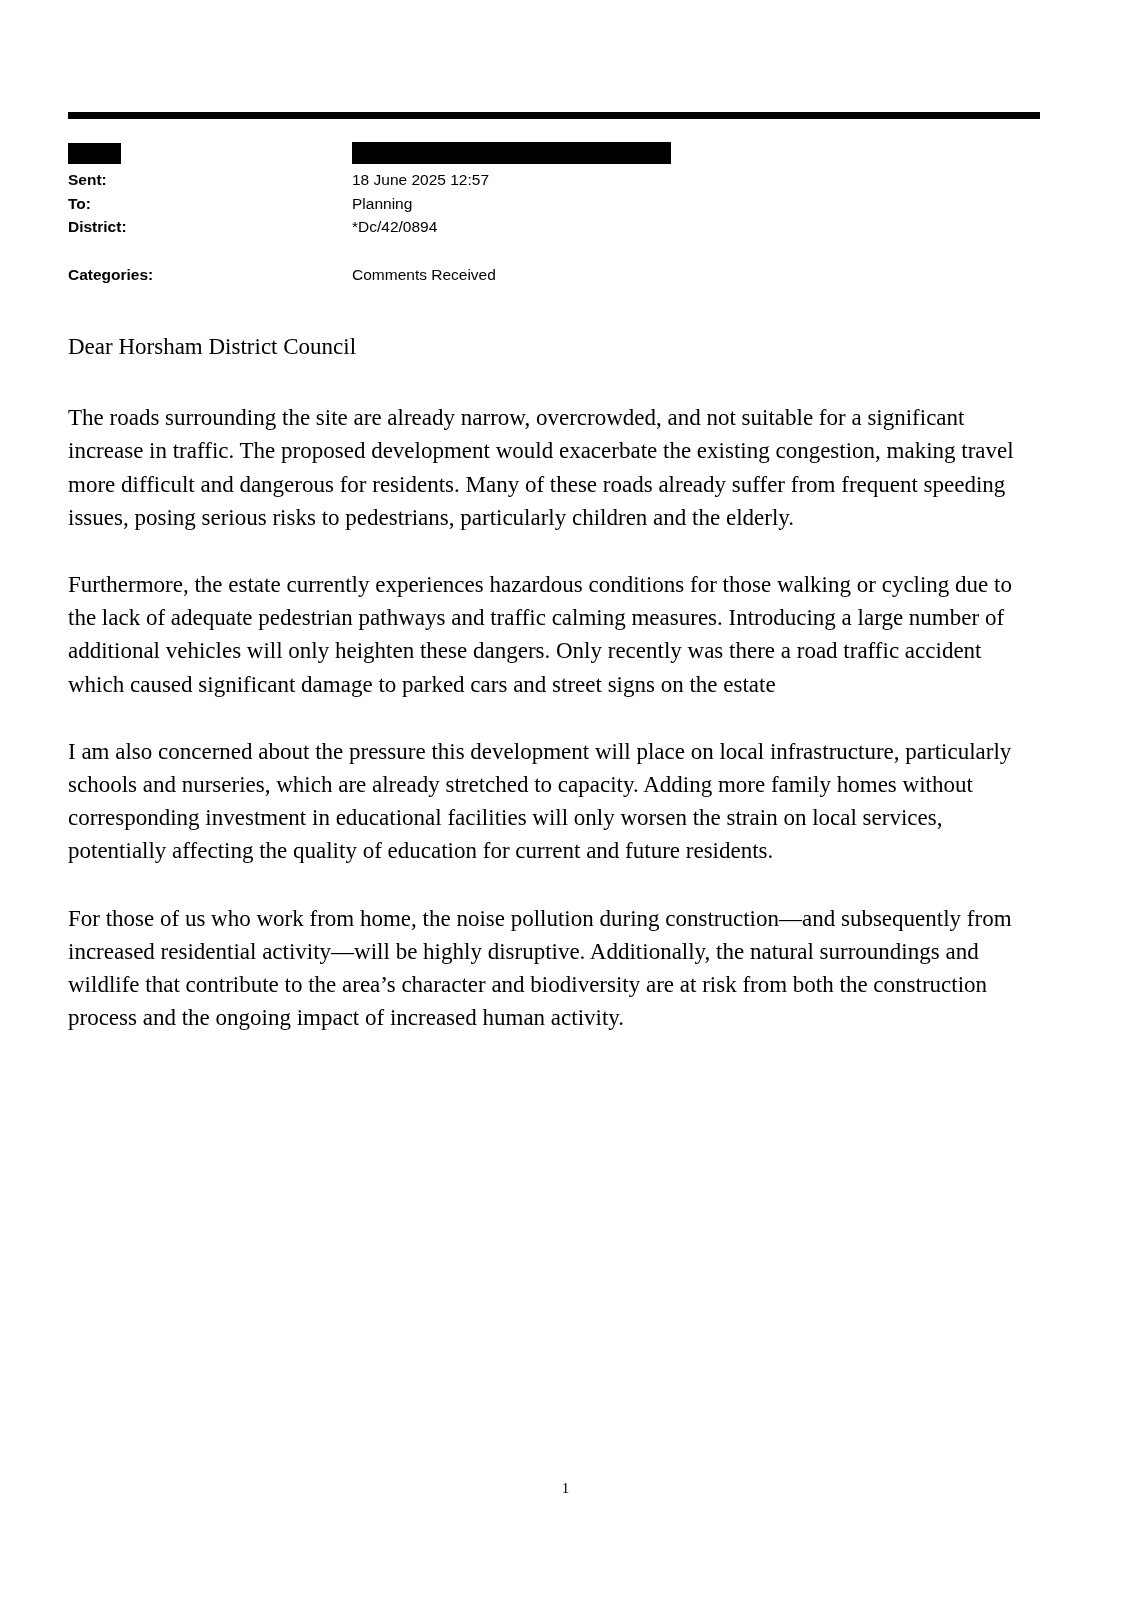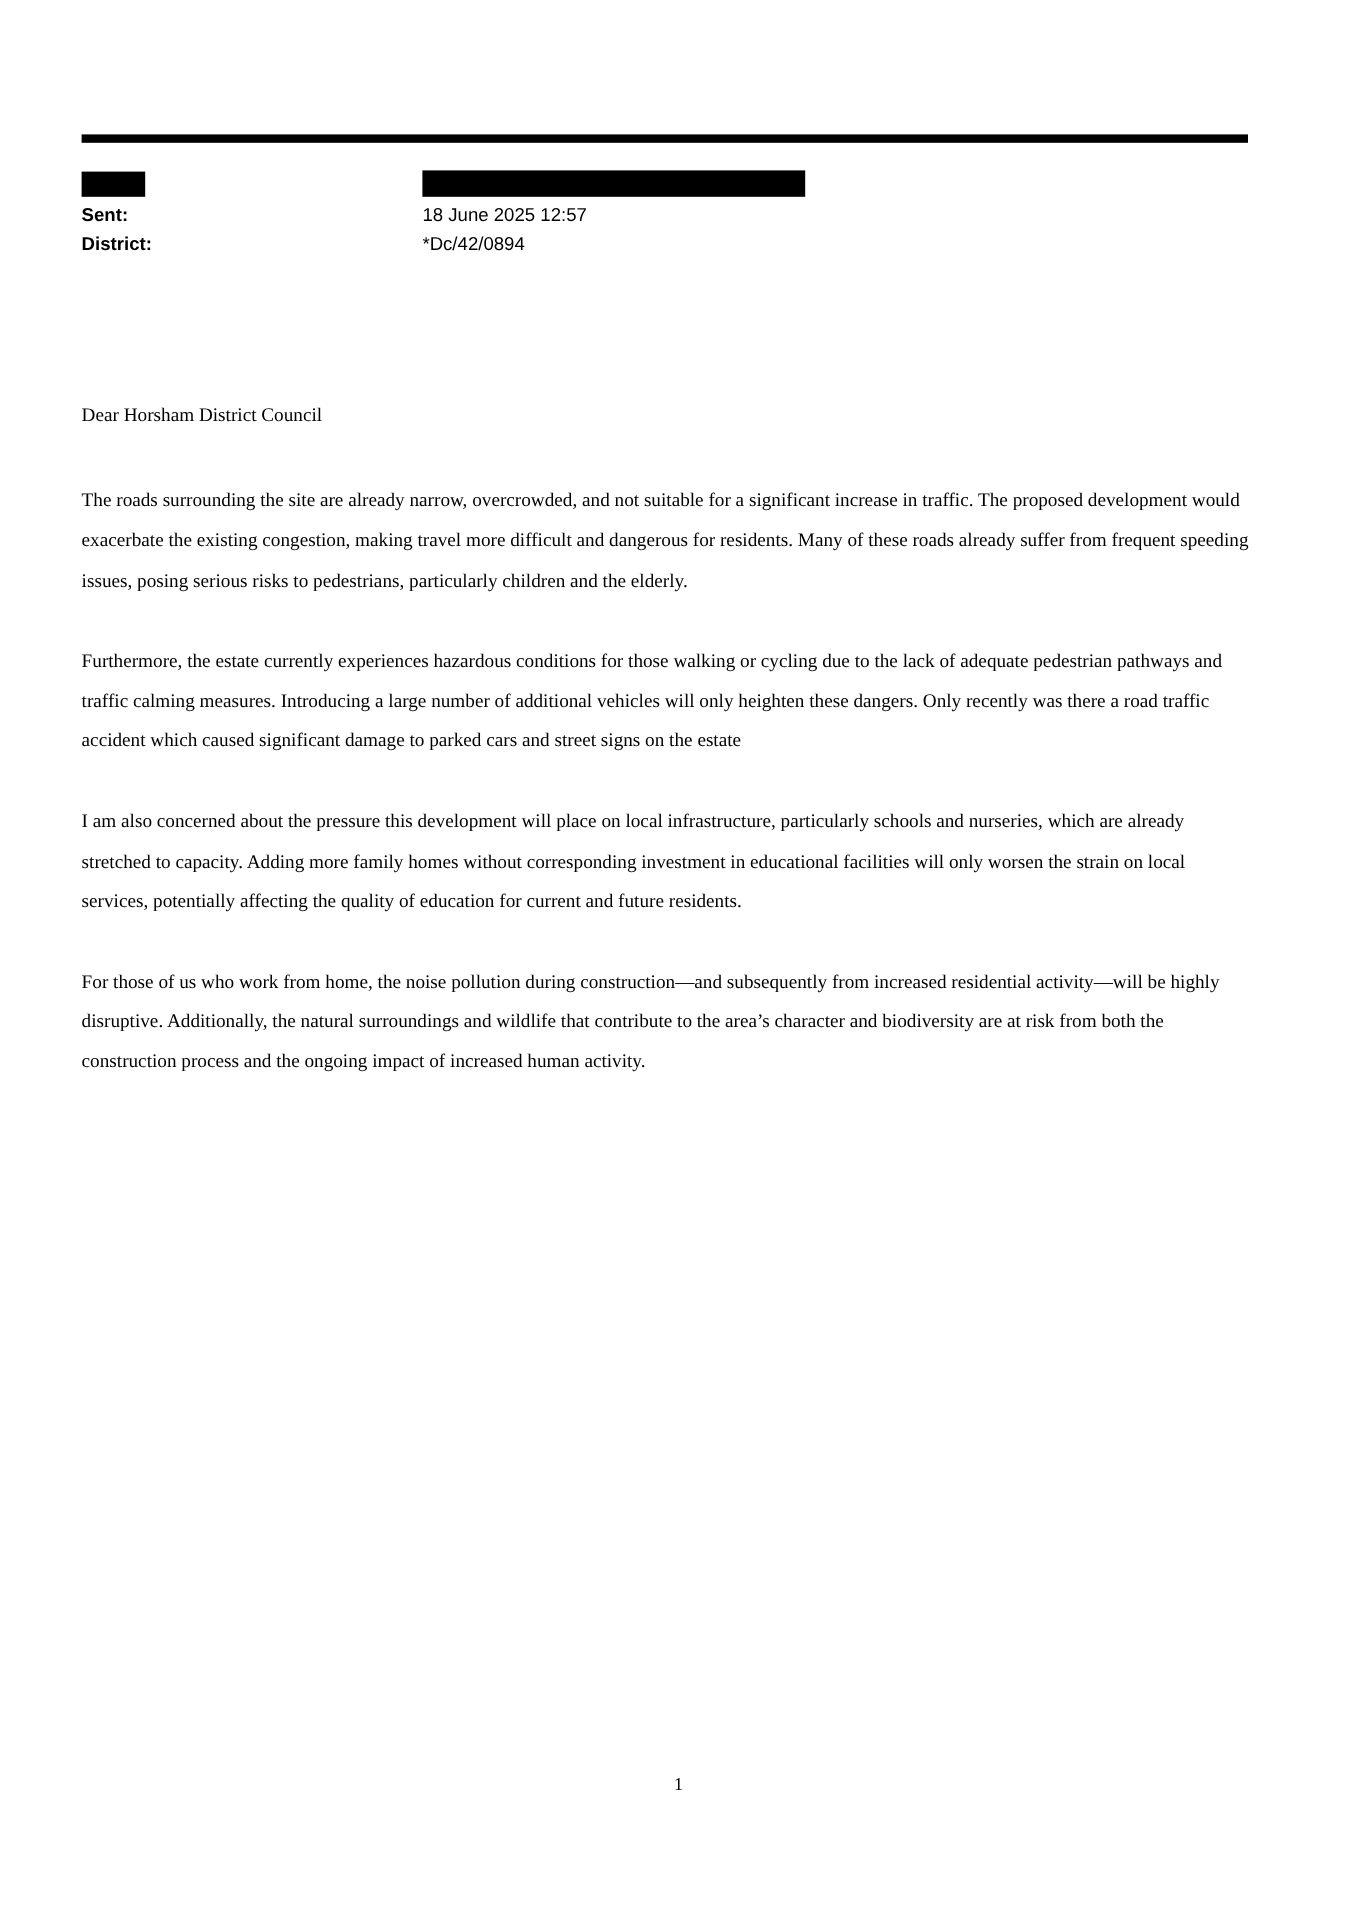--- a/index.html
+++ b/index.html
@@ -85,21 +85,21 @@
     height: 24px;
   }
 
   
   .letter {
     position: absolute;
     left: 68px;
     top: 330px;
     width: 975px;
     font-family: "Liberation Serif", serif;
-    font-size: 16px;
+    font-size: 23px;
     line-height: 33.2px;
     color: #000000;
     text-align: left;
   }
   .letter p {
     margin: 0 0 34px 0;
   }
   .letter p.salutation {
     margin-bottom: 38px;
   }
@@ -124,23 +124,29 @@
   <div class="top-rule"></div>
 
   <div class="redaction redact-from"></div>
   <div class="redaction redact-sender"></div>
 
   <div class="mail-header">
     <div class="mail-row">
       <span class="mail-label">Sent:</span><span class="mail-value">18 June 2025 12:57</span>
     </div>
     <div class="mail-row">
+      <span class="mail-label">To:</span><span class="mail-value">Planning</span>
+    </div>
+    <div class="mail-row">
       <span class="mail-label">District:</span><span class="mail-value">*Dc/42/0894</span>
     </div>
     <div class="mail-row spacer"></div>
+    <div class="mail-row">
+      <span class="mail-label">Categories:</span><span class="mail-value">Comments Received</span>
+    </div>
   </div>
 
   <div class="letter">
     <p class="salutation">Dear Horsham District Council</p>
     <p>The roads surrounding the site are already narrow, overcrowded, and not suitable for a significant increase in traffic. The proposed development would exacerbate the existing congestion, making travel more difficult and dangerous for residents. Many of these roads already suffer from frequent speeding issues, posing serious risks to pedestrians, particularly children and the elderly.</p>
     <p>Furthermore, the estate currently experiences hazardous conditions for those walking or cycling due to the lack of adequate pedestrian pathways and traffic calming measures. Introducing a large number of additional vehicles will only heighten these dangers. Only recently was there a road traffic accident which caused significant damage to parked cars and street signs on the estate</p>
     <p>I am also concerned about the pressure this development will place on local infrastructure, particularly schools and nurseries, which are already stretched to capacity. Adding more family homes without corresponding investment in educational facilities will only worsen the strain on local services, potentially affecting the quality of education for current and future residents.</p>
     <p>For those of us who work from home, the noise pollution during construction—and subsequently from increased residential activity—will be highly disruptive. Additionally, the natural surroundings and wildlife that contribute to the area’s character and biodiversity are at risk from both the construction process and the ongoing impact of increased human activity.</p>
   </div>
 

